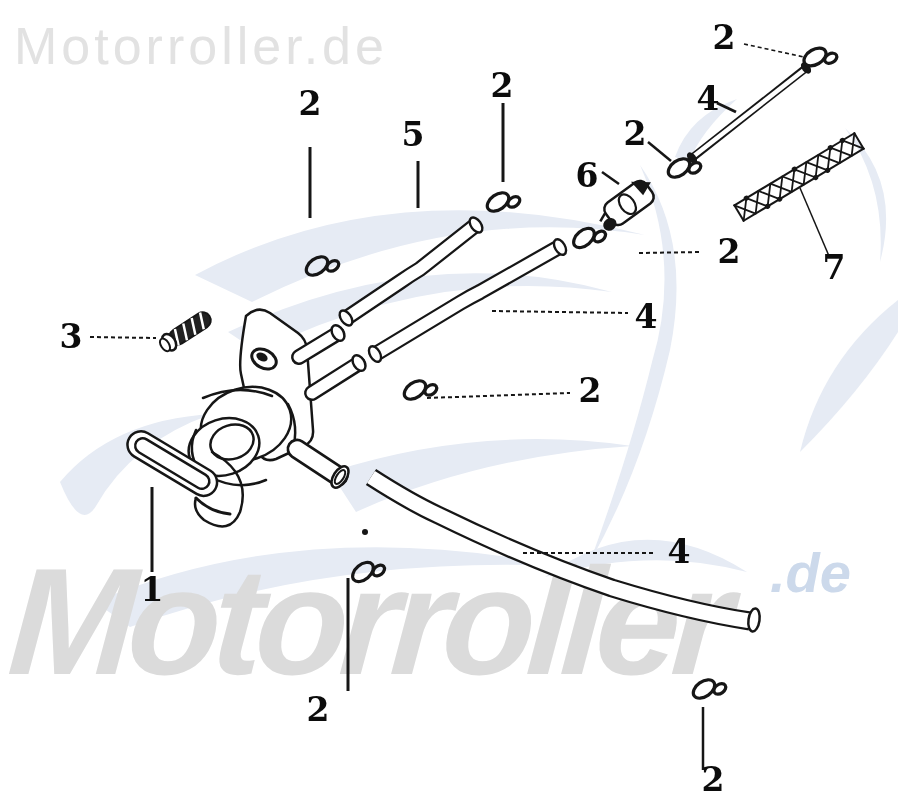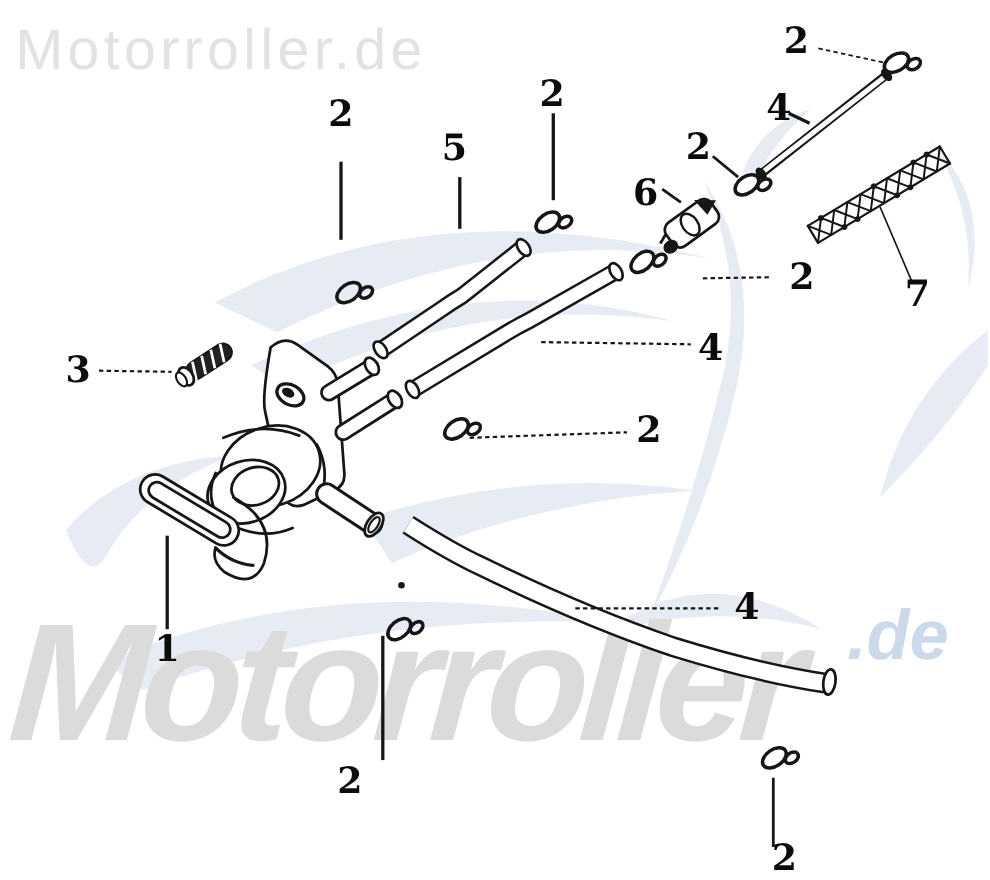--- a/index.html
+++ b/index.html
@@ -4,21 +4,21 @@
 <style>
   html,body{margin:0;padding:0;background:#ffffff;}
   .stage{position:relative;width:900px;height:800px;background:#ffffff;overflow:hidden;
          font-family:"Liberation Sans",sans-serif;}
   
   .wm-top{position:absolute;left:14px;top:16px;font-size:52px;letter-spacing:4px;
           color:#e2e2e2;font-weight:400;white-space:nowrap;z-index:1;}
   .wm-bottom{position:absolute;left:10px;top:545px;font-size:152px;line-height:1;
              font-weight:700;font-style:italic;letter-spacing:-8px;color:#dbdbdb;
              white-space:nowrap;transform:skewX(-4deg);z-index:2;}
-  .wm-de{position:absolute;left:770px;top:540px;font-size:64px;font-weight:700;
+  .wm-de{position:absolute;left:770px;top:540px;font-size:56px;font-weight:700;
          font-style:italic;color:#ccd9eb;z-index:2;}
   .swoosh{position:absolute;left:0;top:0;z-index:0;}
   .drawing{position:absolute;left:0;top:0;z-index:3;}
   .ink{stroke:#161616;fill:none;stroke-linecap:round;stroke-linejoin:round;}
   
   #callout-layer{position:absolute;left:0;top:0;width:900px;height:800px;z-index:4;pointer-events:none;}
   .callout{position:absolute;transform:translate(-50%,-50%);
            font-family:"DejaVu Serif",serif;font-weight:700;font-size:33px;color:#0c0c0c;}
 </style>
 </head>

